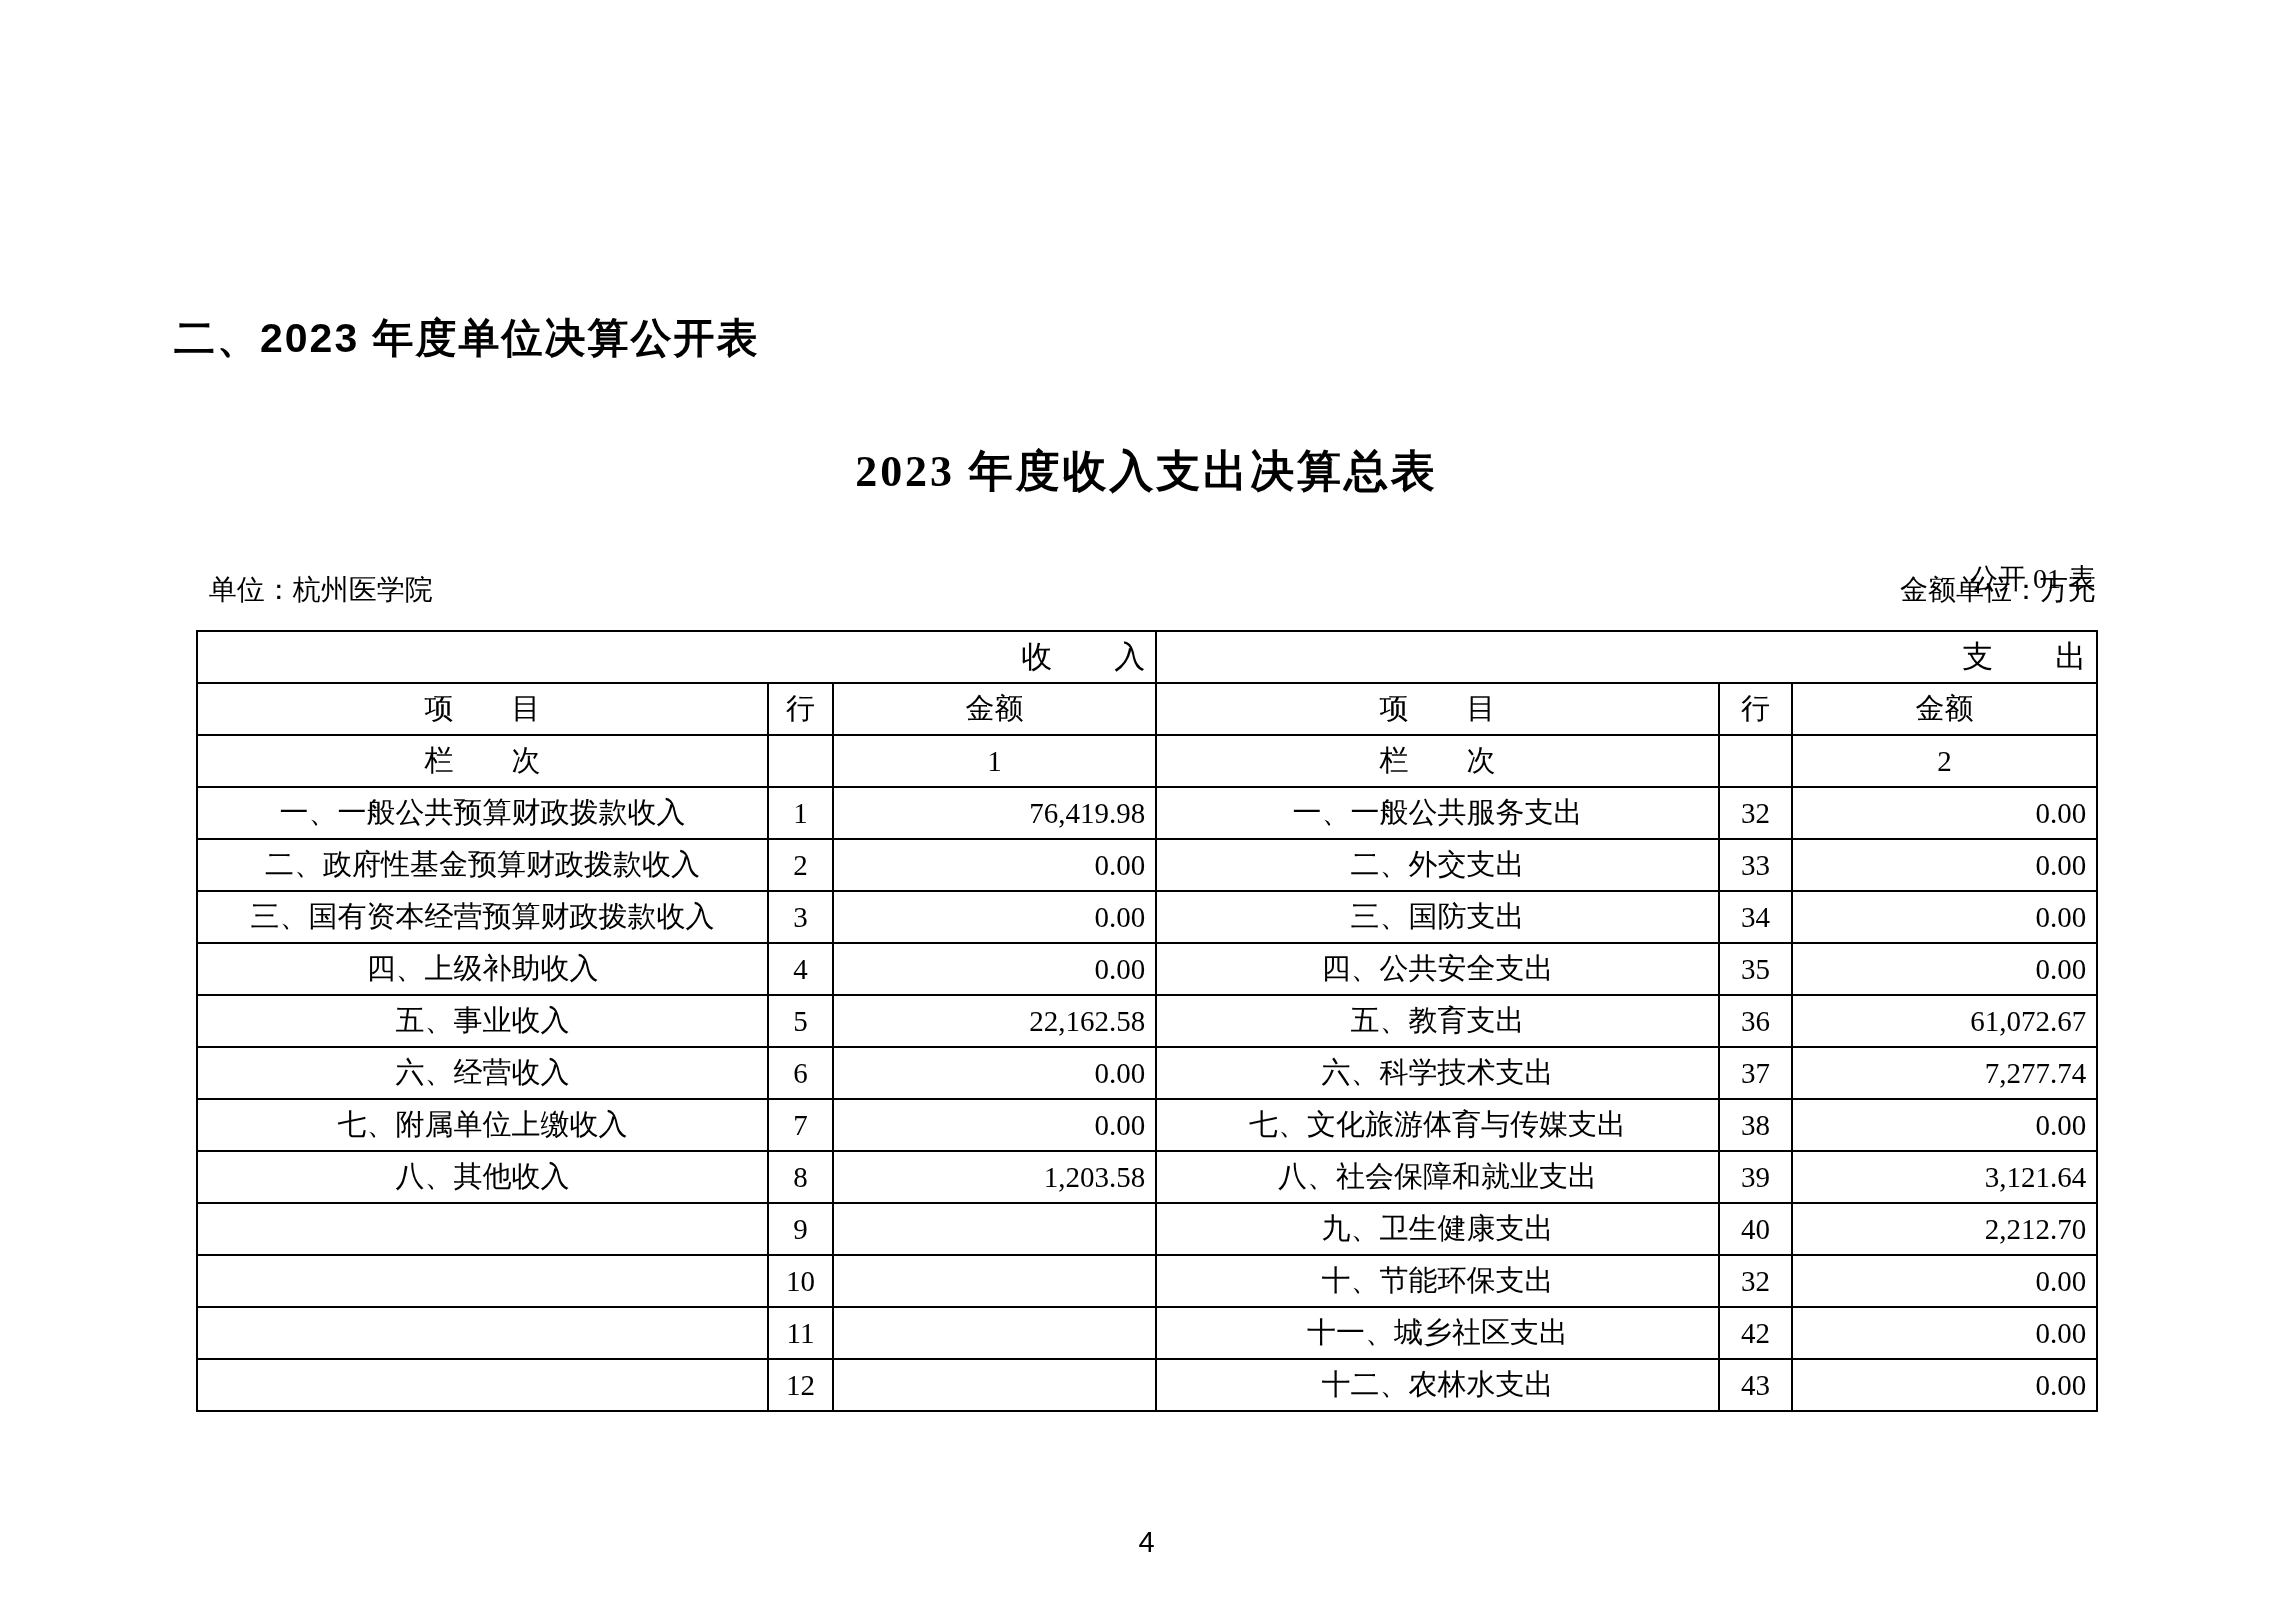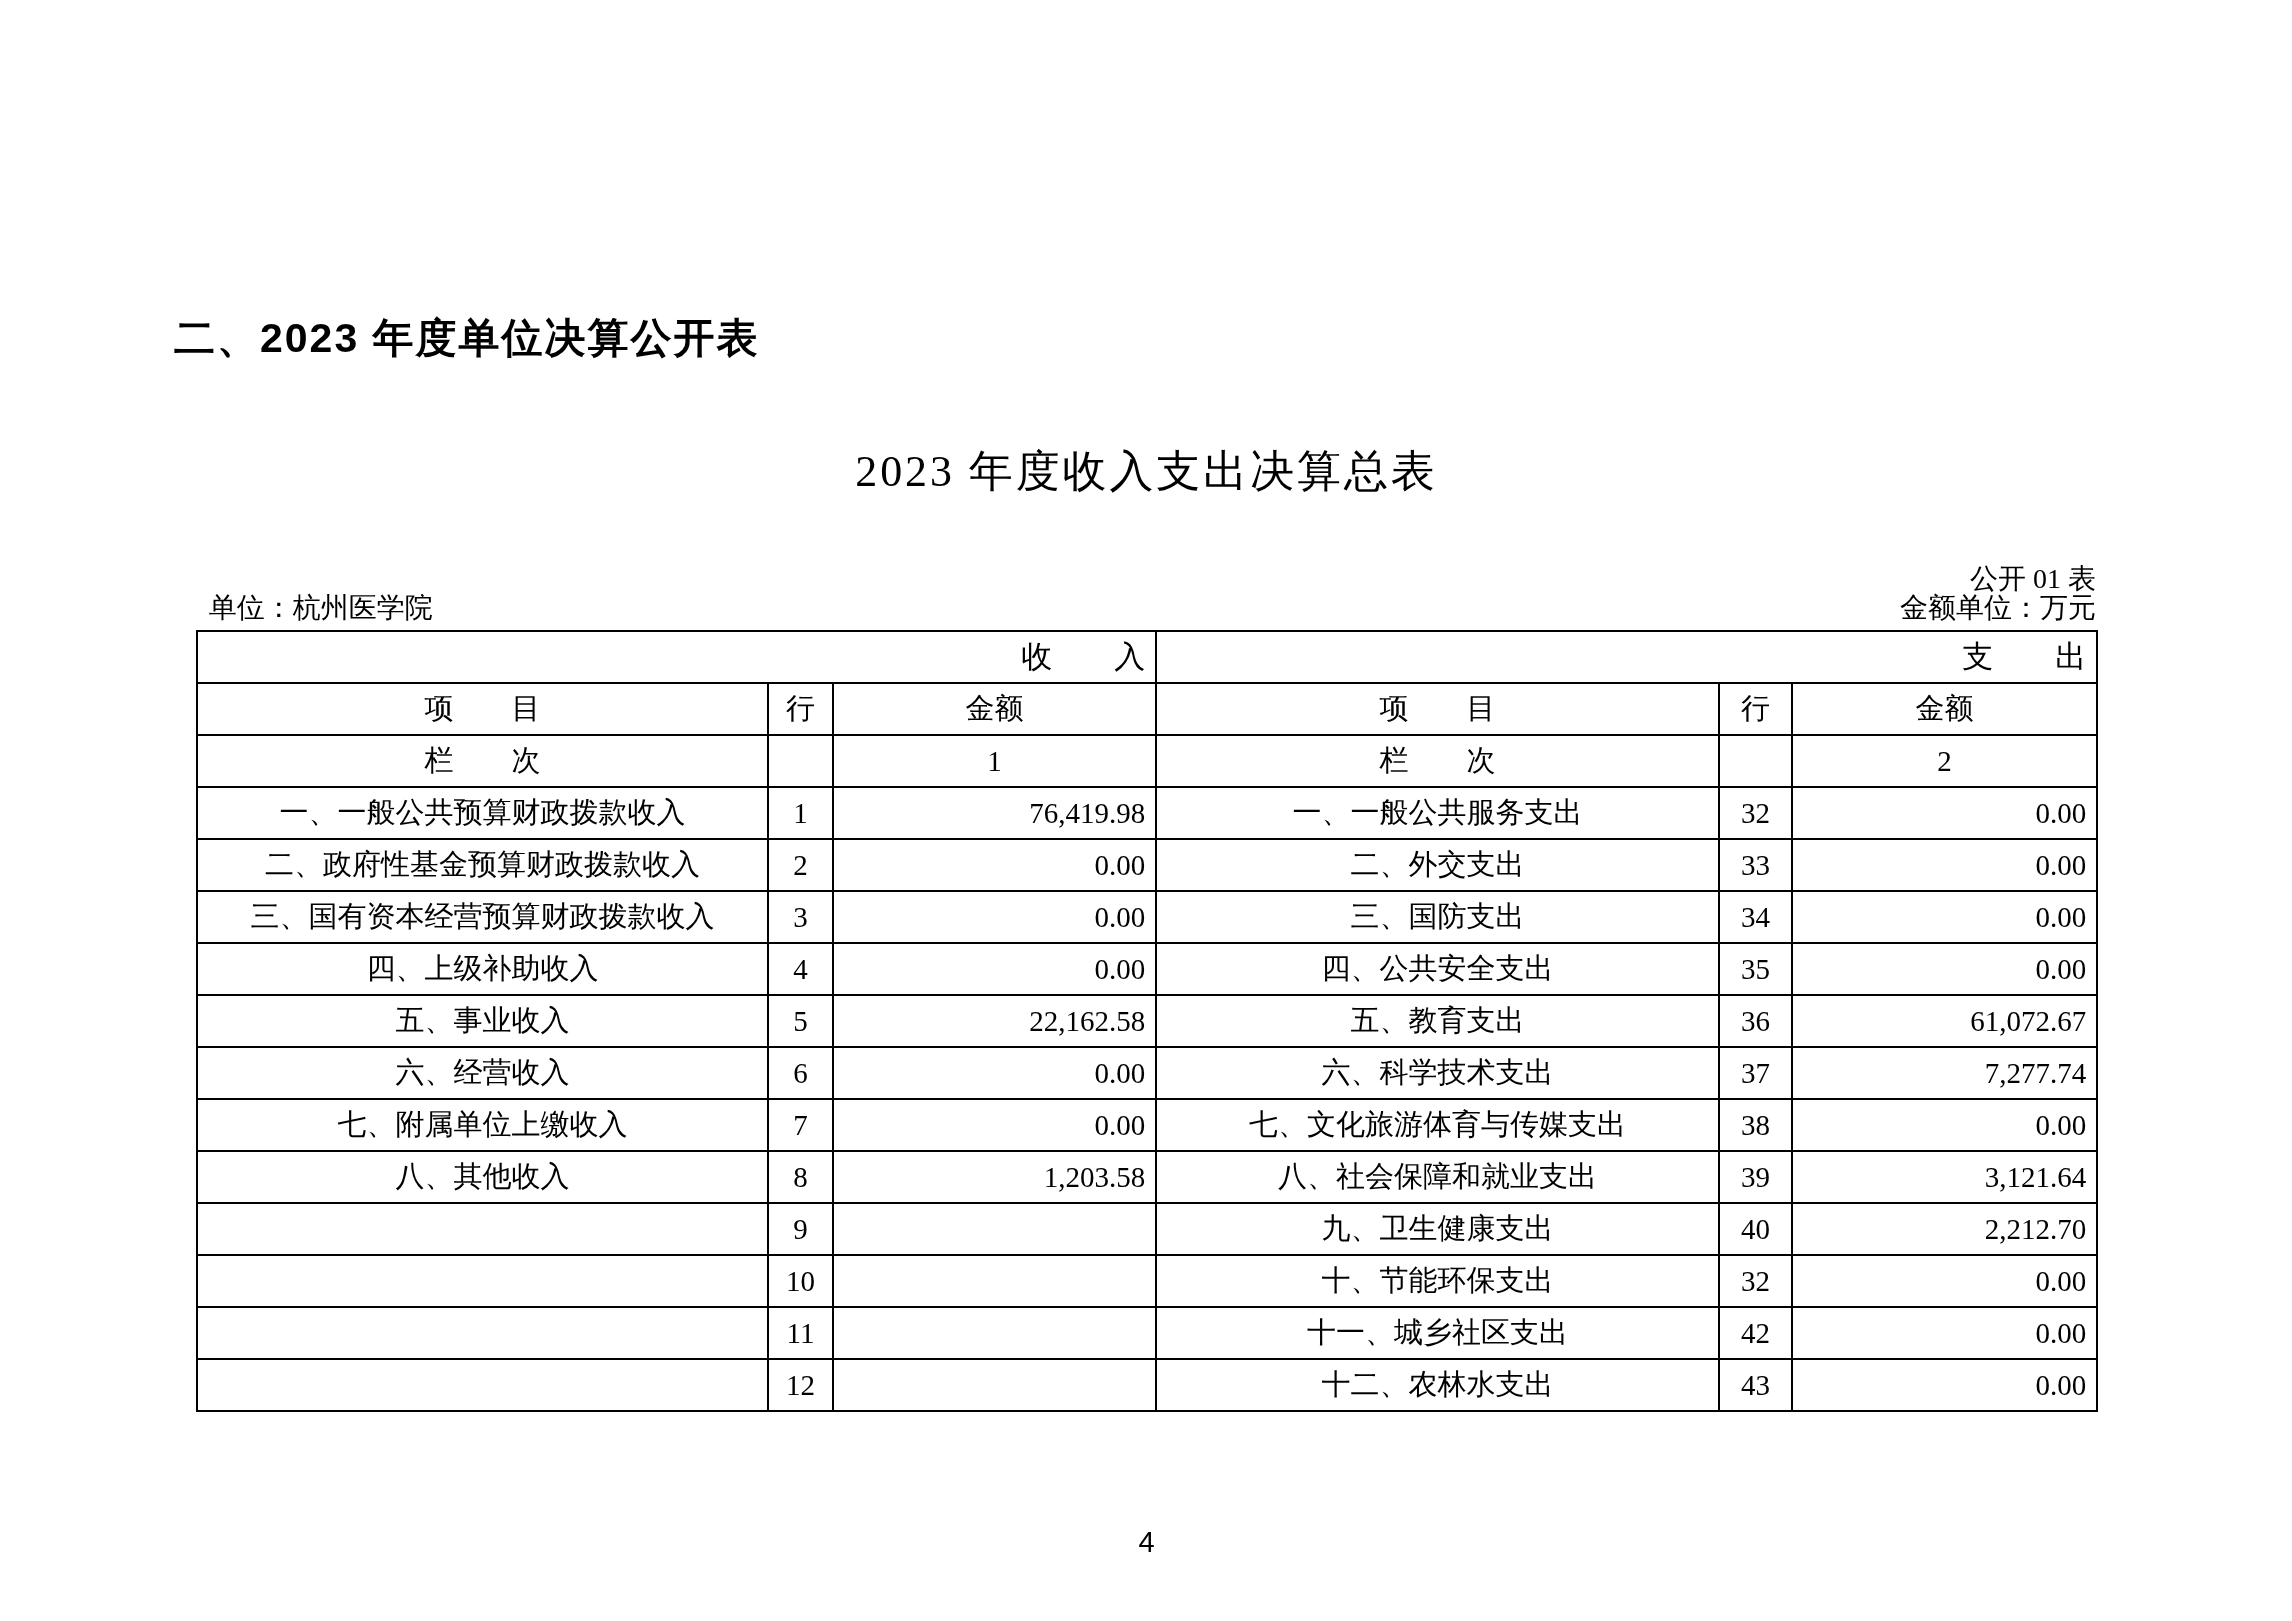--- a/index.html
+++ b/index.html
@@ -13,28 +13,28 @@
     position:relative; width:2293px; height:1621px;
     background:#ffffff; overflow:hidden;margin-top:44px;
   }
   .section-heading {
     position:absolute; left:174px; top:267px;
     font-family:"Liberation Sans","DejaVu Sans",sans-serif;
     font-weight:bold; font-size:41px; letter-spacing:2px;
   }
   .table-title {
     position:absolute; left:0; top:398px; width:2293px;
-    text-align:center; font-size:44px; font-weight:normal; letter-spacing:2.9px;
+    text-align:center; font-size:44px; font-weight:bold; letter-spacing:2.9px;
   }
   .table-code {
     position:absolute; left:196px; top:516px; width:1900px;
     text-align:right; font-size:28px;
   }
   .meta-line {
-    position:absolute; left:196px; top:545px; width:1900px;
+    position:absolute; left:196px; top:527px; width:1900px;
     display:flex; justify-content:space-between; font-size:28px;
   }
   .meta-line .unit { padding-left:12.7px; }
   table.budget {
     position:absolute; left:196px; top:586px; width:1900px;
     border-collapse:collapse; table-layout:fixed;
     font-size:29px;
   }
   table.budget td {
     border:2px solid #000;

